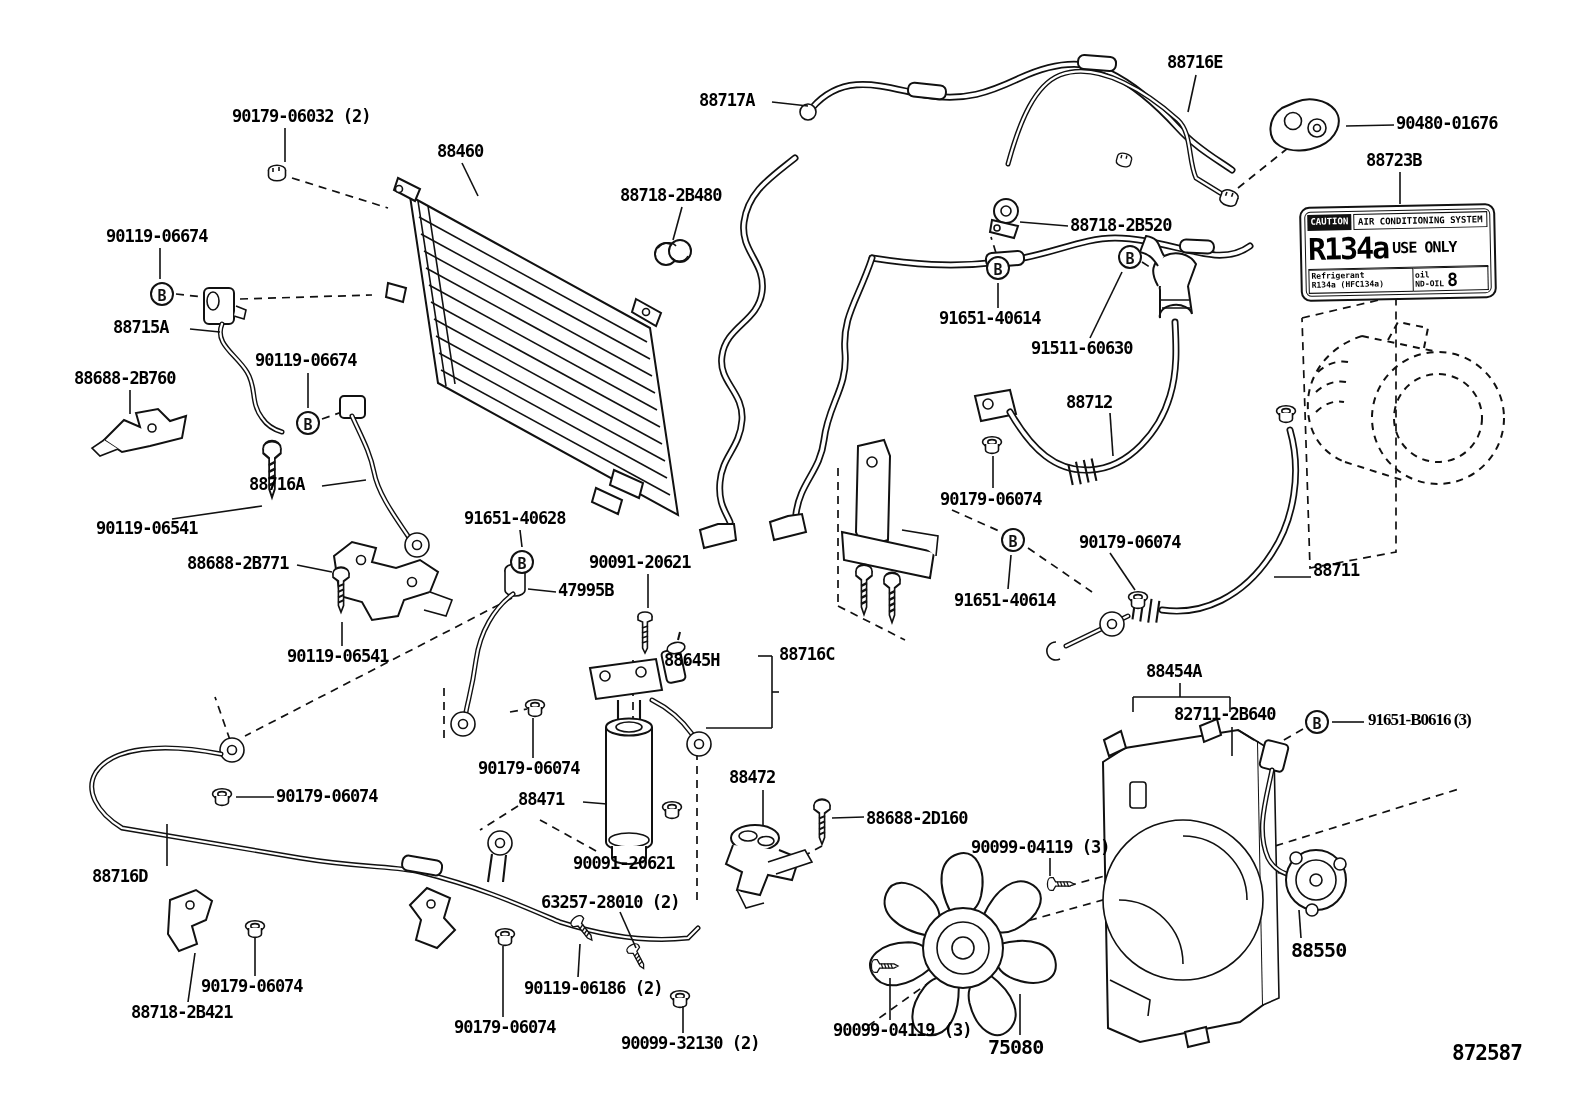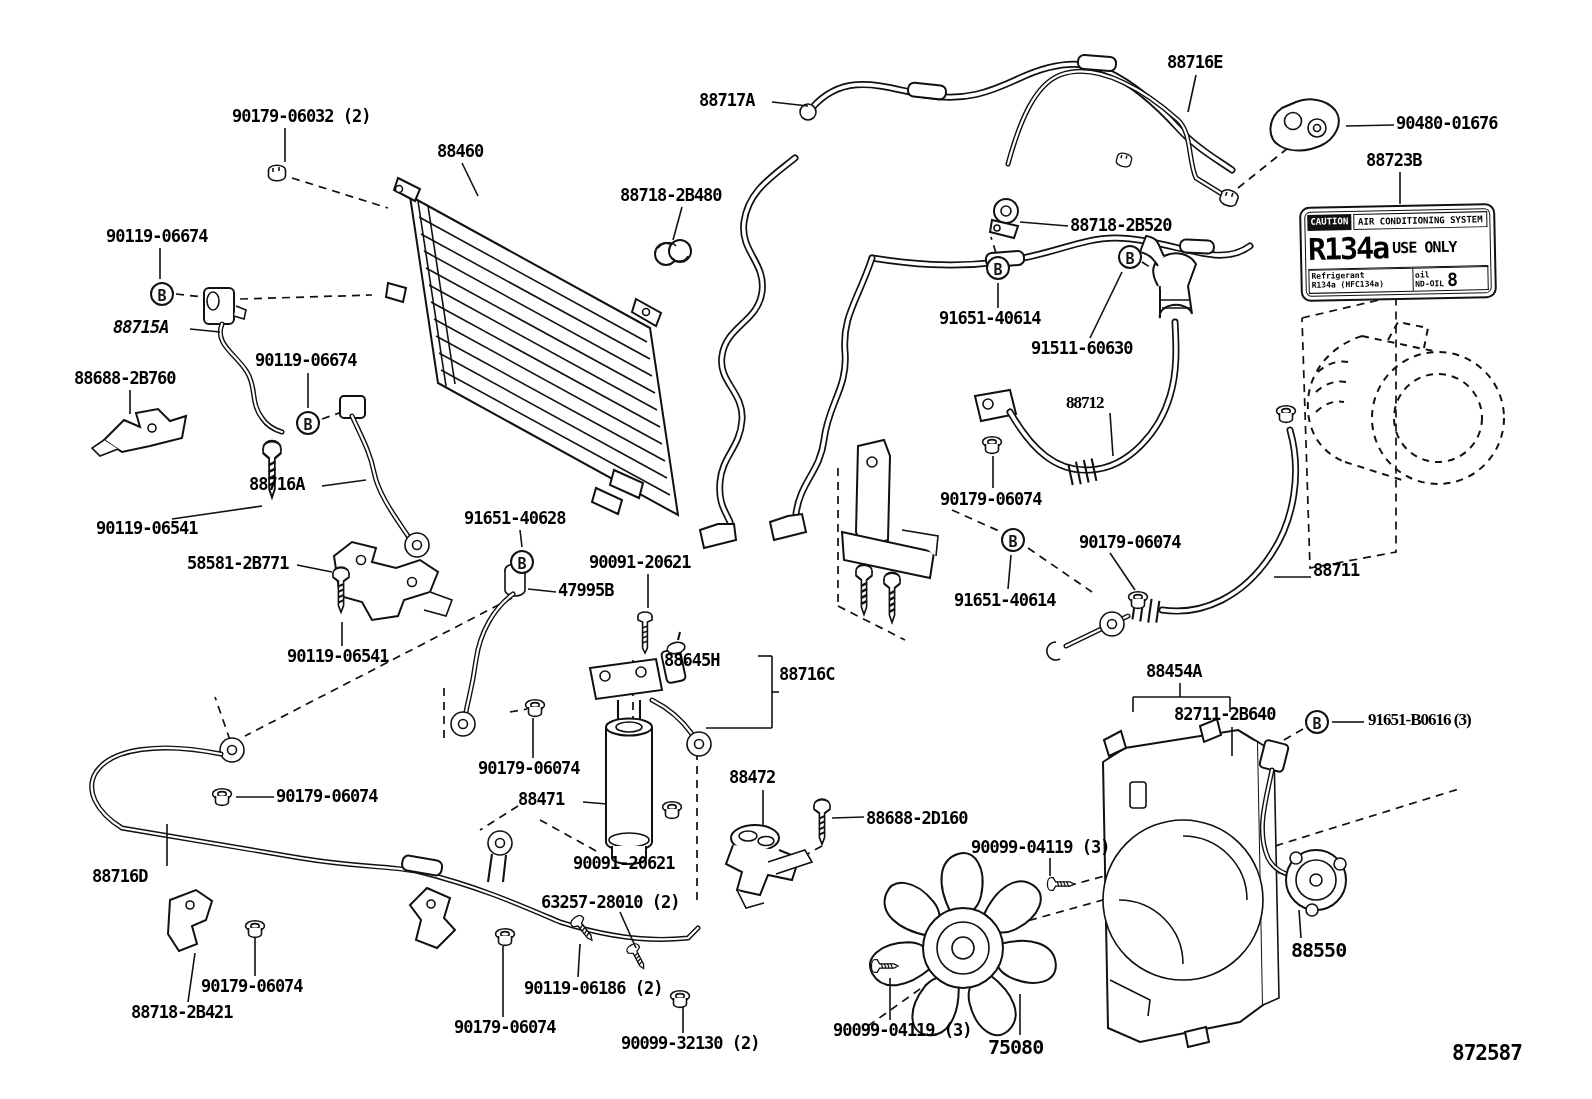--- a/index.html
+++ b/index.html
@@ -462,41 +462,41 @@
         <span class="eight">8</span>
       </span>
     </div>
   </div>
 </div>
 
 <div id="labels-layer">
       <div class="label" style="left: 232px; top: 108px;">90179-06032 (2)</div>
       <div class="label" style="left: 437px; top: 143px;">88460</div>
       <div class="label" style="left: 106px; top: 228px;">90119-06674</div>
-      <div class="label" style="left: 113px; top: 319px; font-style: italic;">88715A</div>
+      <div class="label" style="left: 113px; top: 319px;">88715A</div>
       <div class="label" style="left: 74px; top: 370px;">88688-2B760</div>
       <div class="label" style="left: 255px; top: 352px;">90119-06674</div>
       <div class="label" style="left: 249px; top: 476px;">88716A</div>
       <div class="label" style="left: 96px; top: 520px;">90119-06541</div>
-      <div class="label" style="left: 187px; top: 555px;">58581-2B771</div>
+      <div class="label" style="left: 187px; top: 555px;">88688-2B771</div>
       <div class="label" style="left: 464px; top: 510px;">91651-40628</div>
       <div class="label" style="left: 589px; top: 554px;">90091-20621</div>
       <div class="label" style="left: 558px; top: 582px;">47995B</div>
       <div class="label" style="left: 287px; top: 648px;">90119-06541</div>
       <div class="label" style="left: 664px; top: 652px;">88645H</div>
-      <div class="label" style="left: 779px; top: 666px;">88716C</div>
+      <div class="label" style="left: 779px; top: 646px;">88716C</div>
       <div class="label" style="left: 699px; top: 92px;">88717A</div>
       <div class="label" style="left: 620px; top: 187px;">88718-2B480</div>
       <div class="label" style="left: 1167px; top: 54px;">88716E</div>
       <div class="label" style="left: 1396px; top: 115px;">90480-01676</div>
       <div class="label" style="left: 1366px; top: 152px;">88723B</div>
       <div class="label" style="left: 1070px; top: 217px;">88718-2B520</div>
       <div class="label" style="left: 939px; top: 310px;">91651-40614</div>
       <div class="label" style="left: 1031px; top: 340px;">91511-60630</div>
-      <div class="label" style="left: 1066px; top: 394px; font-family: Liberation Serif, serif;">88712</div>
+      <div class="label" style="left: 1066px; top: 394px;">88712</div>
       <div class="label" style="left: 940px; top: 491px;">90179-06074</div>
       <div class="label" style="left: 1079px; top: 534px;">90179-06074</div>
       <div class="label" style="left: 954px; top: 592px;">91651-40614</div>
       <div class="label" style="left: 1313px; top: 562px;">88711</div>
       <div class="label" style="left: 1146px; top: 663px;">88454A</div>
       <div class="label" style="left: 1174px; top: 706px;">82711-2B640</div>
       <div class="label" style="left: 1368px; top: 711px; font-family: Liberation Serif, serif;">91651-B0616 (3)</div>
       <div class="label" style="left: 276px; top: 788px;">90179-06074</div>
       <div class="label" style="left: 92px; top: 868px;">88716D</div>
       <div class="label" style="left: 478px; top: 760px;">90179-06074</div>

